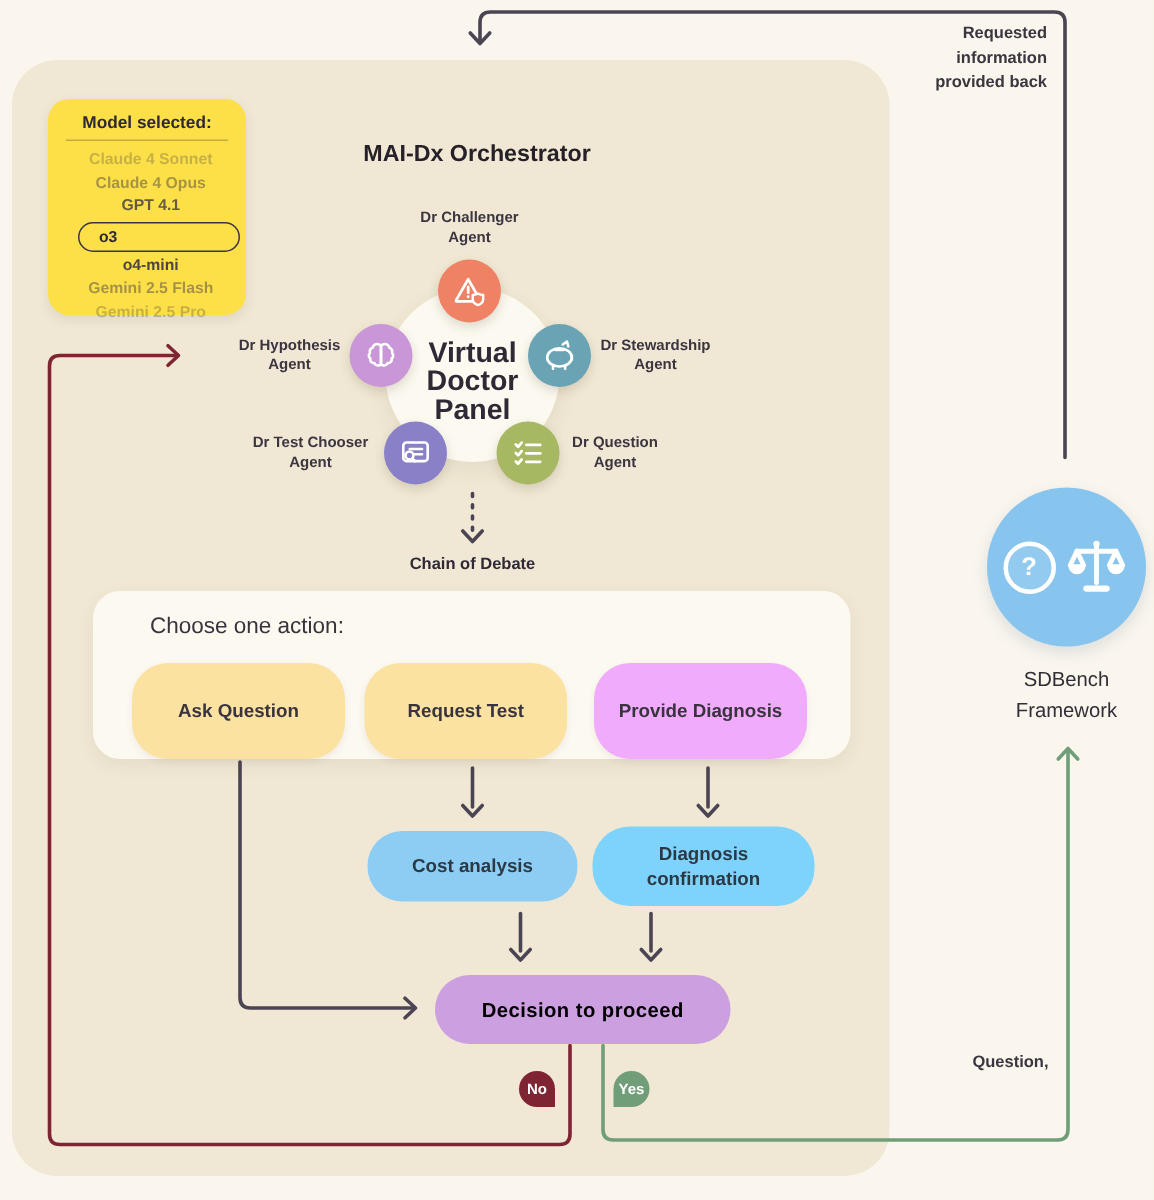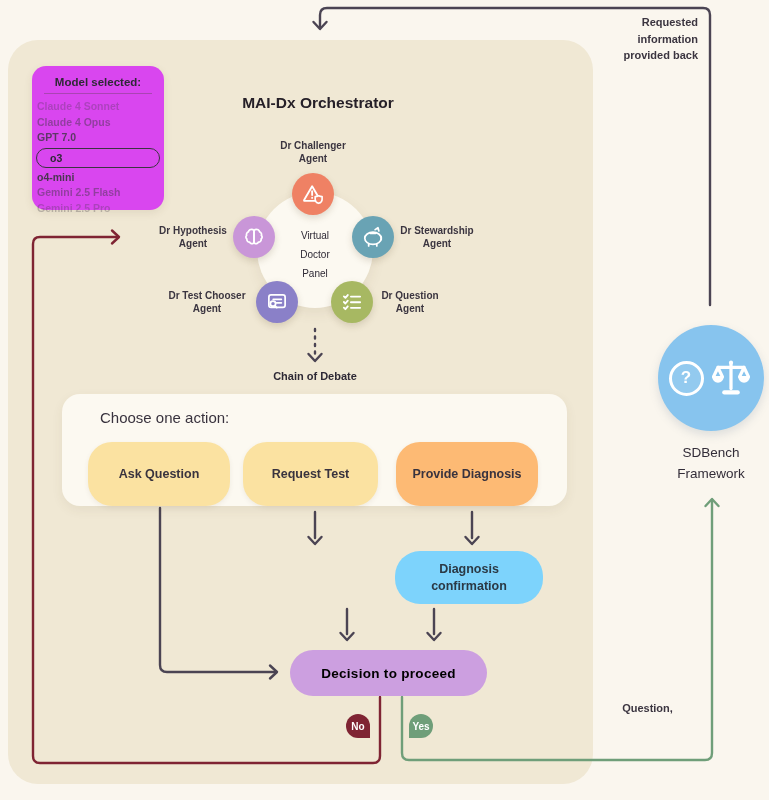--- a/index.html
+++ b/index.html
@@ -16,33 +16,33 @@
   .panel { left:8px; top:40px; width:585px; height:744px; border-radius:30px; }
 
   
   .model-box {
     left:32px; top:66px; width:132px; height:144px; border-radius:14px;
     box-shadow:0 3px 8px rgba(90,70,40,.10);
     padding:10px 0 0 0;
   }
   .model-title { font-size:11.5px; font-weight:700; color:#2e2935; text-align:center; }
   .model-divider { margin:5px 12px 5px 12px; border-top:1px solid rgba(80,65,70,.35); }
-  .model-item { font-size:10.5px; font-weight:600; line-height:15.5px; padding-left:5px; color:#3b3540; }
+  .model-item { font-size:10.5px; font-weight:600; line-height:15.5px; padding-left:5px; color:#3b3540;text-align:center; }
   .model-pill {
-    margin:2px 4px 2px 4px; height:20px; border:1.5px solid #3b3540; border-radius:11px;
+    margin:2px 4px 2px 20px; height:20px; border:1.5px solid #3b3540; border-radius:11px;
     display:flex; align-items:center; padding-left:13px;
     font-size:10.5px; font-weight:700; color:#2e2935;
   }
 
   .main-title { left:158px; top:94px; width:320px; font-size:15.5px; font-weight:700; color:#262028; }
 
   
   .vdp-circle { left:257px; top:192px; width:116px; height:116px; border-radius:50%;
     background:#fcf9f1; box-shadow:0 5px 14px rgba(90,70,40,.08); }
-  .vdp-text { left:265px; top:226px; width:100px; font-size:10px; font-weight:400; line-height:19px; color:#2e2935; }
+  .vdp-text { left:265px; top:226px; width:100px; font-size:19px; font-weight:700; line-height:19px; color:#2e2935; }
   .agent-circle { width:42px; height:42px; border-radius:50%; display:flex; align-items:center; justify-content:center;
     box-shadow:0 3px 7px rgba(90,70,40,.18); }
   .agent-label { font-size:10px; font-weight:700; line-height:13px; color:#3b3540; }
 
   .chain-label { left:245px; top:370px; width:140px; font-size:11px; font-weight:700; color:#2e2935; }
 
   
   .action-box { left:62px; top:394px; width:505px; height:112px; border-radius:18px;
     box-shadow:0 4px 12px rgba(90,70,40,.07); }
   .action-title { left:100px; top:409px; font-size:15px; font-weight:400; color:#39333e; }
@@ -66,21 +66,21 @@
   .sdb-circle { left:658px; top:325px; width:106px; height:106px; border-radius:50%;
     display:flex; align-items:center; justify-content:center; gap:4px;
     box-shadow:0 4px 10px rgba(90,110,140,.18); }
   .q-ring { width:35px; height:35px; border:3.5px solid #fff; border-radius:50%;
     display:flex; align-items:center; justify-content:center;
     font-size:17px; font-weight:700; color:#fff; background:rgba(255,255,255,.10); }
   .sdb-label { left:646px; top:442px; width:130px; font-size:13.5px; font-weight:400; line-height:21px; color:#332d38; }
 
   .ann { font-size:11px; font-weight:600; line-height:16.5px; color:#3b3540; }
   .ann-top { left:540px; top:14px; width:158px; }
-  .ann-bottom { left:568px; top:700px; width:159px;text-align:center; }
+  .ann-bottom { left:540px; top:700px; width:159px; }
 
   svg.connectors { position:absolute; left:0; top:0; z-index:1; pointer-events:none; }
   .z2 { z-index:2; }
 </style>
 </head>
 <body>
 
 <div id="app" style="background: rgb(250, 246, 238);">
 
   <div class="abs panel" style="background: rgb(240, 232, 212);"></div>
@@ -110,26 +110,26 @@
       <path d="M427.5 633 L434 640 L440.5 633" stroke="#4b4453"></path>
 
       <path d="M380 697 V756 Q380 763 373 763 H40 Q33 763 33 756 V244 Q33 237 40 237 H118" stroke="#7f2433"></path>
       <path d="M112 230.5 L119 237 L112 243.5" stroke="#7f2433"></path>
 
       <path d="M402 697 V753 Q402 760 409 760 H705 Q712 760 712 753 V500" stroke="#6f9e79"></path>
       <path d="M705.5 506 L712 499 L718.5 506" stroke="#6f9e79"></path>
     </g>
   </svg>
 
-  <div class="abs model-box z2" style="background: #d946ef;">
+  <div class="abs model-box z2" style="background: #fde047;">
     <div class="model-title">Model selected:</div>
     <div class="model-divider"></div>
     <div class="model-item" style="opacity:.28">Claude 4 Sonnet</div>
     <div class="model-item" style="opacity:.45">Claude 4 Opus</div>
-    <div class="model-item" style="opacity:.78">GPT 7.0</div>
+    <div class="model-item" style="opacity:.78">GPT 4.1</div>
     <div class="model-pill">o3</div>
     <div class="model-item" style="opacity:.9">o4-mini</div>
     <div class="model-item" style="opacity:.45">Gemini 2.5 Flash</div>
     <div class="model-item" style="opacity:.28">Gemini 2.5 Pro</div>
   </div>
 
   <div class="abs main-title center z2">MAI-Dx Orchestrator</div>
 
   <div class="abs vdp-circle z2" style="background: rgb(252, 249, 241);"></div>
   <div class="abs vdp-text center z2">
@@ -201,22 +201,25 @@
     <div>Dr Question</div>
     <div>Agent</div>
   </div>
 
   <div class="abs chain-label center z2">Chain of Debate</div>
 
   <div class="abs action-box z2" style="background: rgb(252, 249, 241);"></div>
   <div class="abs action-title z2">Choose one action:</div>
   <div class="abs action-btn z2" style="left: 88px; width: 142px; background: rgb(251, 226, 161);">Ask Question</div>
   <div class="abs action-btn z2" style="left: 243px; width: 135px; background: rgb(251, 226, 161);">Request Test</div>
-  <div class="abs action-btn z2" style="left: 396px; width: 142px; background: #fdba74;">Provide Diagnosis</div>
-
+  <div class="abs action-btn z2" style="left: 396px; width: 142px; background: #f0abfc;">Provide Diagnosis</div>
+
+  <div class="abs flow-box cost-box z2" style="background: rgb(142, 205, 243);">
+    <div>Cost analysis</div>
+  </div>
   <div class="abs flow-box diag-box z2" style="background: #7dd3fc;">
     <div>Diagnosis</div>
     <div>confirmation</div>
   </div>
   <div class="abs decision-box z2" style="background: rgb(204, 159, 224);">Decision to proceed</div>
 
   <div class="abs badge badge-no z2" style="background: rgb(127, 36, 51);">No</div>
   <div class="abs badge badge-yes z2" style="background: rgb(111, 158, 121);">Yes</div>
 
   <div class="abs sdb-circle z2" style="background: rgb(135, 196, 238);">

